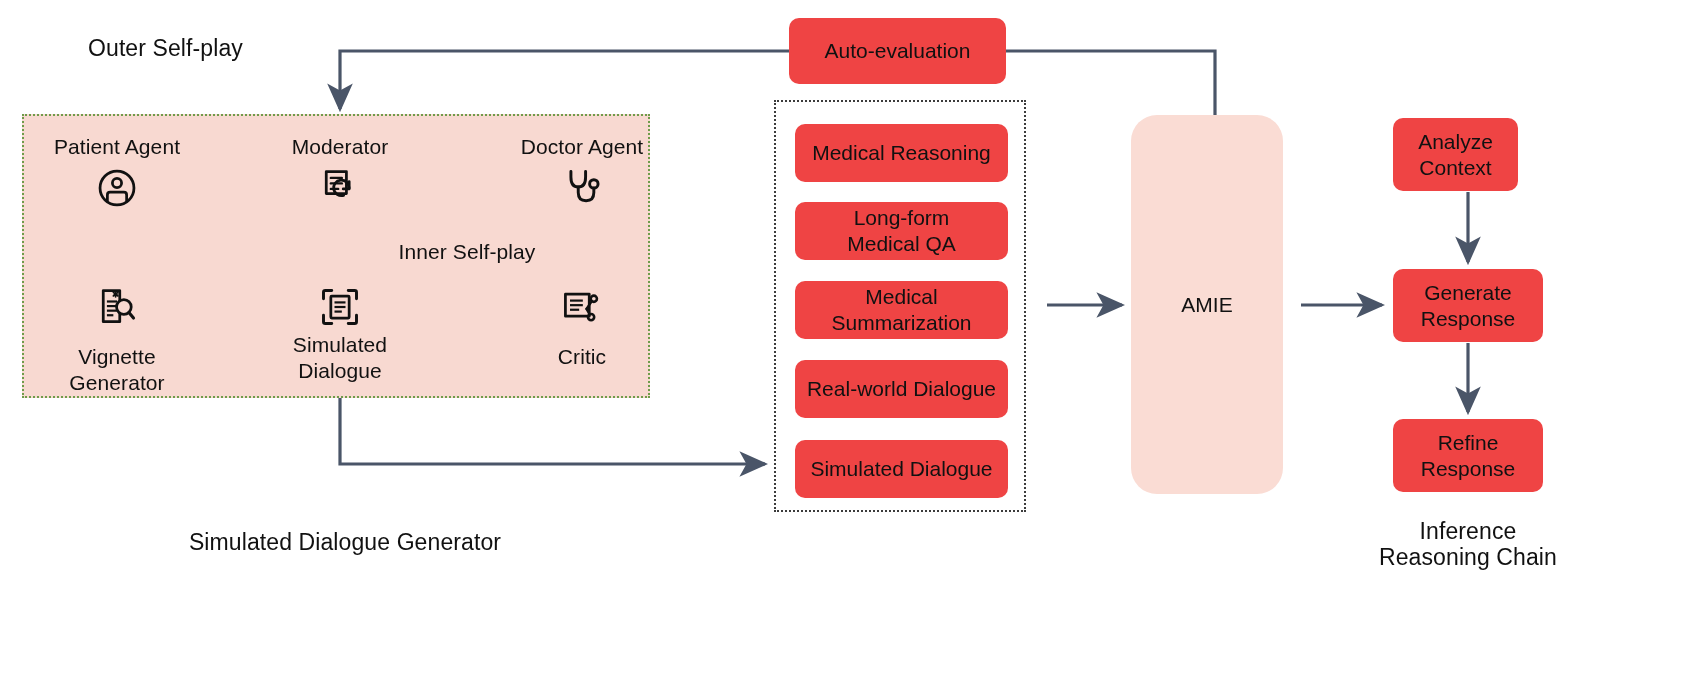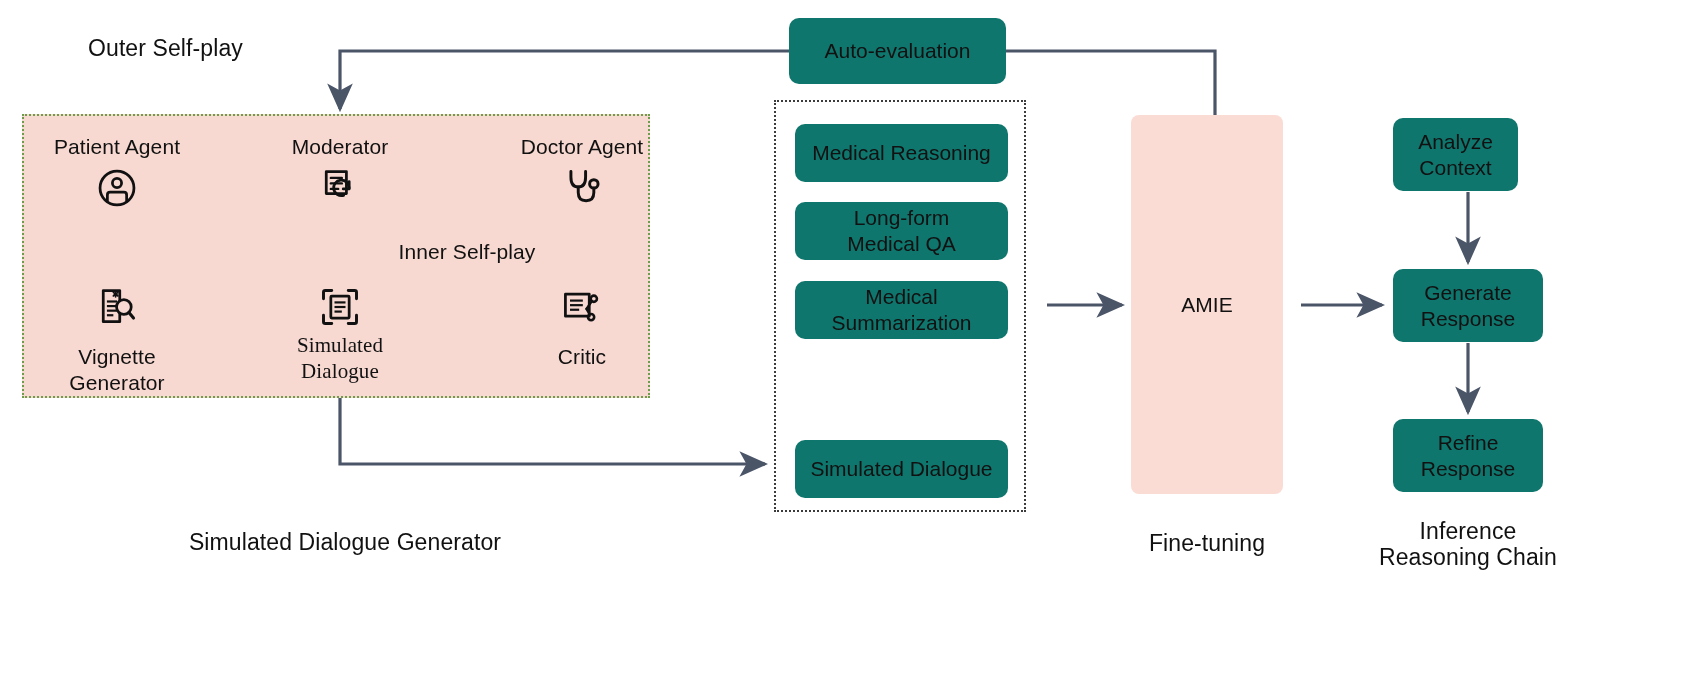--- a/index.html
+++ b/index.html
@@ -47,41 +47,41 @@
     width: 628px;
     height: 284px;
     background: #f8d9d1;
     border: 2px dotted #6f9c4a;
     box-sizing: border-box;
   }
 
   
   .gbox {
     position: absolute;
-    background: #0f766e;
+    background: #ef4444;
     border-radius: 10px;
     display: flex;
     align-items: center;
     justify-content: center;
     text-align: center;
     font-size: 21px;
     line-height: 26px;
     color: #111111;
     white-space: pre-line;
     box-sizing: border-box;
   }
 
   
   #amie-box {
     left: 1131px;
     top: 115px;
     width: 152px;
     height: 379px;
     background: #fadcd4;
-    border-radius: 8px;
+    border-radius: 26px;
     display: flex;
     align-items: center;
     justify-content: center;
     font-size: 21px;
     color: #111111;
   }
 
   
   #data-dotted {
     left: 774px;
@@ -206,21 +206,21 @@
       <path d="M6 15 L6 8 Q6 6 8 6 L15 6" fill="none" stroke="#111" stroke-width="3.2" stroke-linecap="round"></path>
       <path d="M33 6 L40 6 Q42 6 42 8 L42 15" fill="none" stroke="#111" stroke-width="3.2" stroke-linecap="round"></path>
       <path d="M42 33 L42 40 Q42 42 40 42 L33 42" fill="none" stroke="#111" stroke-width="3.2" stroke-linecap="round"></path>
       <path d="M15 42 L8 42 Q6 42 6 40 L6 33" fill="none" stroke="#111" stroke-width="3.2" stroke-linecap="round"></path>
       <rect x="14" y="12" width="20" height="24" rx="1" fill="none" stroke="#111" stroke-width="3"></rect>
       <line x1="18" y1="19" x2="30" y2="19" stroke="#111" stroke-width="2.4"></line>
       <line x1="18" y1="24" x2="30" y2="24" stroke="#111" stroke-width="2.4"></line>
       <line x1="18" y1="29" x2="26" y2="29" stroke="#111" stroke-width="2.4"></line>
     </svg>
   </div>
-  <div class="lbl" style="left:260px; top:332px; width:160px;font-family:Liberation Serif, serif;">Simulated
+  <div class="lbl" style="left:260px; top:332px; width:160px;">Simulated
 Dialogue</div>
 
   <div class="icon" style="left:559px; top:285px;">
     <svg viewBox="0 0 48 48">
       <path d="M7 10 L33 10 L33 34 L7 34 Z" fill="none" stroke="#111" stroke-width="3" stroke-linejoin="round"></path>
       <line x1="12" y1="17" x2="26" y2="17" stroke="#111" stroke-width="2.4"></line>
       <line x1="12" y1="22" x2="26" y2="22" stroke="#111" stroke-width="2.4"></line>
       <line x1="12" y1="27" x2="22" y2="27" stroke="#111" stroke-width="2.4"></line>
       <circle cx="38" cy="15" r="3.4" fill="none" stroke="#111" stroke-width="2.8"></circle>
       <circle cx="35" cy="35" r="3.4" fill="none" stroke="#111" stroke-width="2.8"></circle>
@@ -240,29 +240,31 @@
     <span>Long-form
 Medical QA</span>
   </div>
   <div class="gbox" style="left:795px; top:124px; width:213px; height:58px;">
     <span>Medical Reasoning</span>
   </div>
   <div class="gbox" style="left:795px; top:281px; width:213px; height:58px;">
     <span>Medical
 Summarization</span>
   </div>
+  <div class="gbox" style="left:795px; top:360px; width:213px; height:58px;">
+    <span>Real-world Dialogue</span>
+  </div>
   <div class="gbox" style="left:795px; top:440px; width:213px; height:58px;">
     <span>Simulated Dialogue</span>
   </div>
 
 
   <div class="abs" id="amie-box">
     <span>AMIE</span>
   </div>
-  <div class="lbl" style="left:1107px; top:530px; width:200px; font-size:23px;">Fine-tuning</div>
 
   <div class="gbox" style="left:1393px; top:118px; width:125px; height:73px;">
     <span>Analyze
 Context</span>
   </div>
   <div class="gbox" style="left:1393px; top:269px; width:150px; height:73px;">
     <span>Generate
 Response</span>
   </div>
   <div class="gbox" style="left:1393px; top:419px; width:150px; height:73px;">

